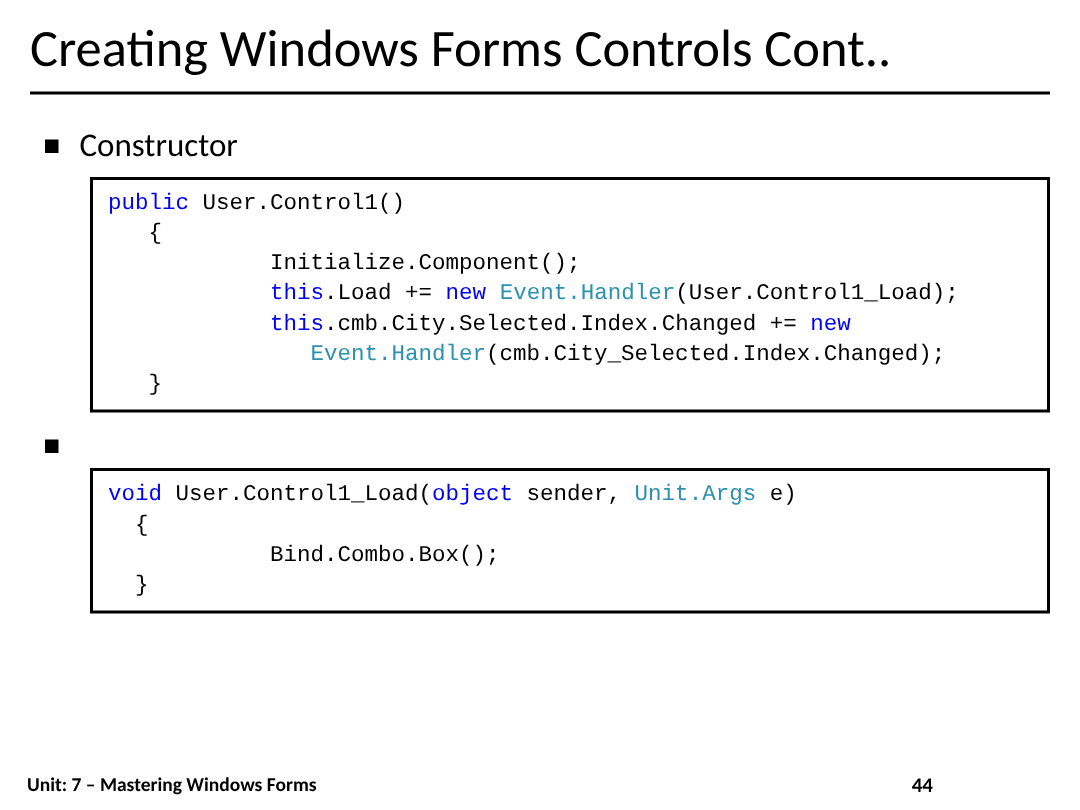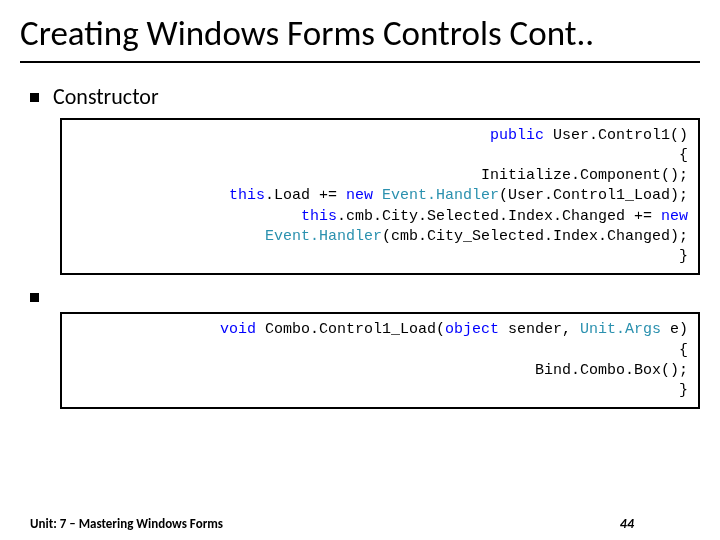--- a/index.html
+++ b/index.html
@@ -1,25 +1,25 @@
 <!DOCTYPE html>
 <html><head>
 <meta charset="utf-8">
 <style>
   * { box-sizing: border-box; margin: 0; padding: 0; }
   html, body { width: 720px; height: 540px; background: #fff; font-family: Calibri, Arial, sans-serif; color: #000; }
   .slide { width: 720px; height: 540px; position: relative; padding: 14px 20px 0 20px; }
   .title { font-size: 35px; font-weight: 400; line-height: 1.1; padding-bottom: 8px; border-bottom: 2px solid #000; margin-bottom: 12px; }
   .section-head { font-size: 22px; font-weight: 400; margin: 20px 0 8px 10px; display: flex; align-items: baseline; gap: 10px; }
   .bullet { display: inline-block; width: 9px; height: 9px; background: #000; margin-right: 4px; position: relative; top: -2px; }
-  .codebox { border: 2px solid #000; background: #fff; margin: 0 0 14px 40px; padding: 6px 10px 6px 10px; font-family: Consolas, "Courier New", monospace; font-size: 15px; line-height: 1.35; white-space: pre; overflow: hidden; text-align: right; }
+  .codebox { border: 2px solid #000; background: #fff; margin: 0 0 14px 40px; padding: 6px 10px 6px 10px; font-family: Consolas, "Courier New", monospace; font-size: 15px; line-height: 1.35; white-space: pre; overflow: hidden; }
   .kw { color: #0000ff; }
   .type { color: #2b91af; }
-  .footer { position: absolute; left: 16px; bottom: 8px; width: 632px; display: flex; align-items: center; justify-content: space-between; padding: 0 14px; font-size: 13px; font-weight: 700; }
-  .footer .pagenum { font-weight: 700; font-size: 14px; font-style: italic; }
+  .footer { position: absolute; left: 4px; bottom: 8px; width: 632px; display: flex; align-items: center; justify-content: space-between; padding: 0 14px; font-size: 13px; font-weight: 700; }
+  .footer .pagenum { font-weight: 700; font-size: 14px; }
 </style>
 </head>
 <body>
 
 <div class="slide">
 
   <div class="title">Creating Windows Forms Controls Cont..</div>
 
   <div class="section-head">
     <span class="bullet"></span>
@@ -31,21 +31,21 @@
 <span>            Initialize.Component();</span>
 <span>            </span><span class="kw">this</span><span>.Load += </span><span class="kw">new</span><span> </span><span class="type">Event.Handler</span><span>(User.Control1_Load);</span>
 <span>            </span><span class="kw">this</span><span>.cmb.City.Selected.Index.Changed += </span><span class="kw">new</span>
 <span>               </span><span class="type">Event.Handler</span><span>(cmb.City_Selected.Index.Changed);</span>
 <span>   }</span></div>
 
   <div class="section-head">
     <span class="bullet"></span>
   </div>
 
-  <div class="codebox"><span class="kw">void</span><span> Combo.Control1_Load(</span><span class="kw">object</span><span> sender, </span><span class="type">Unit.Args</span><span> e)</span>
+  <div class="codebox"><span class="kw">void</span><span> User.Control1_Load(</span><span class="kw">object</span><span> sender, </span><span class="type">Unit.Args</span><span> e)</span>
 <span>  {</span>
 <span>            Bind.Combo.Box();</span>
 <span>  }</span></div>
 
   <div class="footer">
     <span>Unit: 7 – Mastering Windows Forms</span>
     <span class="pagenum">44</span>
   </div>
 
 </div>

